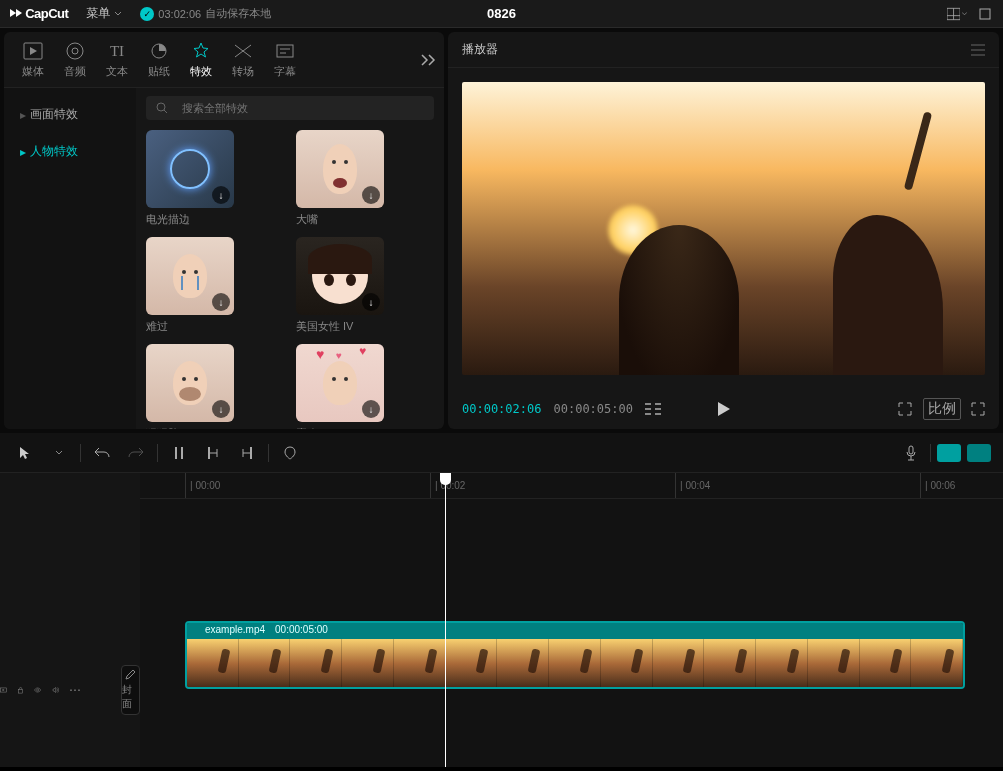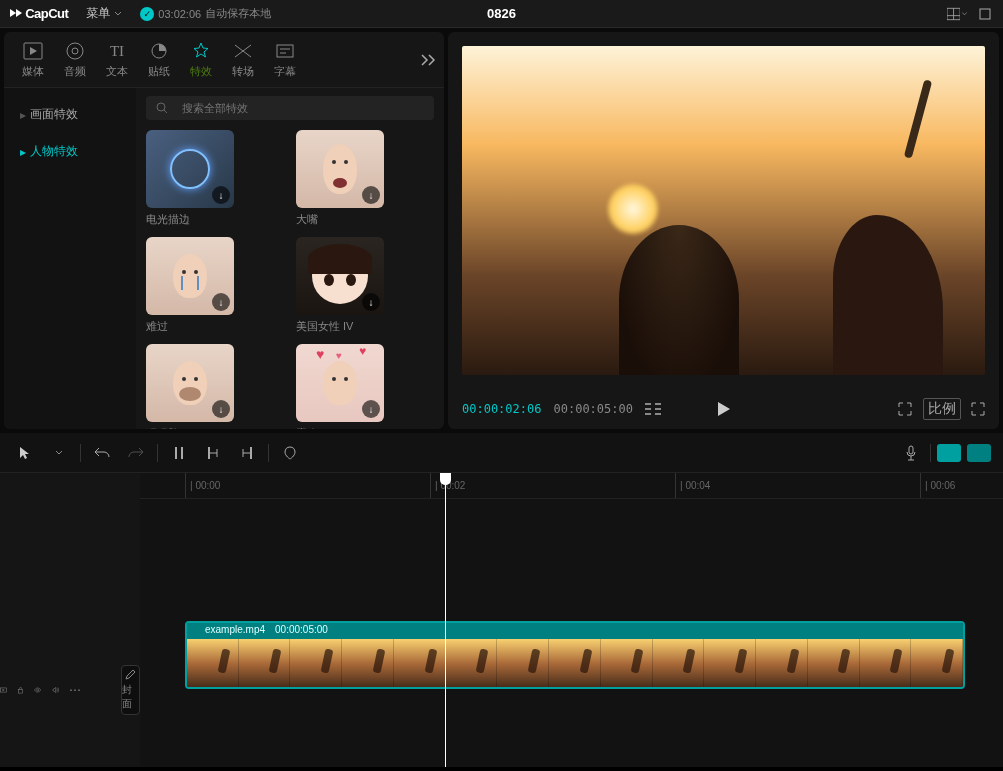--- a/index.html
+++ b/index.html
@@ -15,21 +15,21 @@
 .top-right { margin-left:auto; display:flex; gap:8px; }
 .top-icon { width:20px; height:20px; display:flex; align-items:center; justify-content:center; cursor:pointer; }
 
 
 .main-row { display:flex; height:405px; background:#0a0a0a; padding:4px; gap:4px; }
 
 
 .media-panel { width:440px; background:#161616; border-radius:6px; display:flex; flex-direction:column; overflow:hidden; }
 .media-tabs { display:flex; align-items:center; height:56px; padding:0 8px; border-bottom:1px solid #222; }
 .media-tab { display:flex; flex-direction:column; align-items:center; gap:2px; padding:4px 10px; cursor:pointer; color:#888; }
-.media-tab.active { color:#4d7c0f; }
+.media-tab.active { color:#ffffff; }
 .media-tab-icon { width:22px; height:22px; display:flex; align-items:center; justify-content:center; }
 .media-tab-label { font-size:11px; }
 .more-btn { margin-left:auto; cursor:pointer; }
 .media-body { flex:1; display:flex; overflow:hidden; }
 .effect-categories { width:132px; background:#121212; padding:8px 0; }
 .effect-cat { padding:10px 16px; cursor:pointer; font-size:12px; color:#aaa; display:flex; align-items:center; gap:4px; }
 .effect-cat.active { color:#00c8c8; }
 .effect-grid-wrap { flex:1; display:flex; flex-direction:column; padding:8px 10px; overflow-y:auto; }
 .search-box { background:#232323; border-radius:4px; padding:6px 10px; display:flex; align-items:center; gap:14px; margin-bottom:10px; }
 .search-box input { background:transparent; border:none; outline:none; color:#ccc; font-size:11px; flex:1; }
@@ -281,20 +281,30 @@
               </div>
             <span class="effect-label">喜欢</span>
           </div>
 
         </div>
       </div>
     </div>
   </div>
 
   <div class="player-panel">
+    <div class="player-header">
+      <span>播放器</span>
+      <span style="margin-left:auto;cursor:pointer">
+        <svg width="14" height="12" viewBox="0 0 14 12">
+            <line x1="0" y1="1" x2="14" y2="1" stroke="#666"></line>
+            <line x1="0" y1="6" x2="14" y2="6" stroke="#666"></line>
+            <line x1="0" y1="11" x2="14" y2="11" stroke="#666"></line>
+          </svg>
+      </span>
+    </div>
     <div class="player-video-wrap">
       <div class="player-video">
         <div class="sunset-sun"></div>
         <div class="silhouette"></div>
         <div class="silhouette2"></div>
         <div class="arm"></div>
       </div>
     </div>
     <div class="player-controls" style="position:relative">
       <span class="time-current">00:00:02:06</span>

